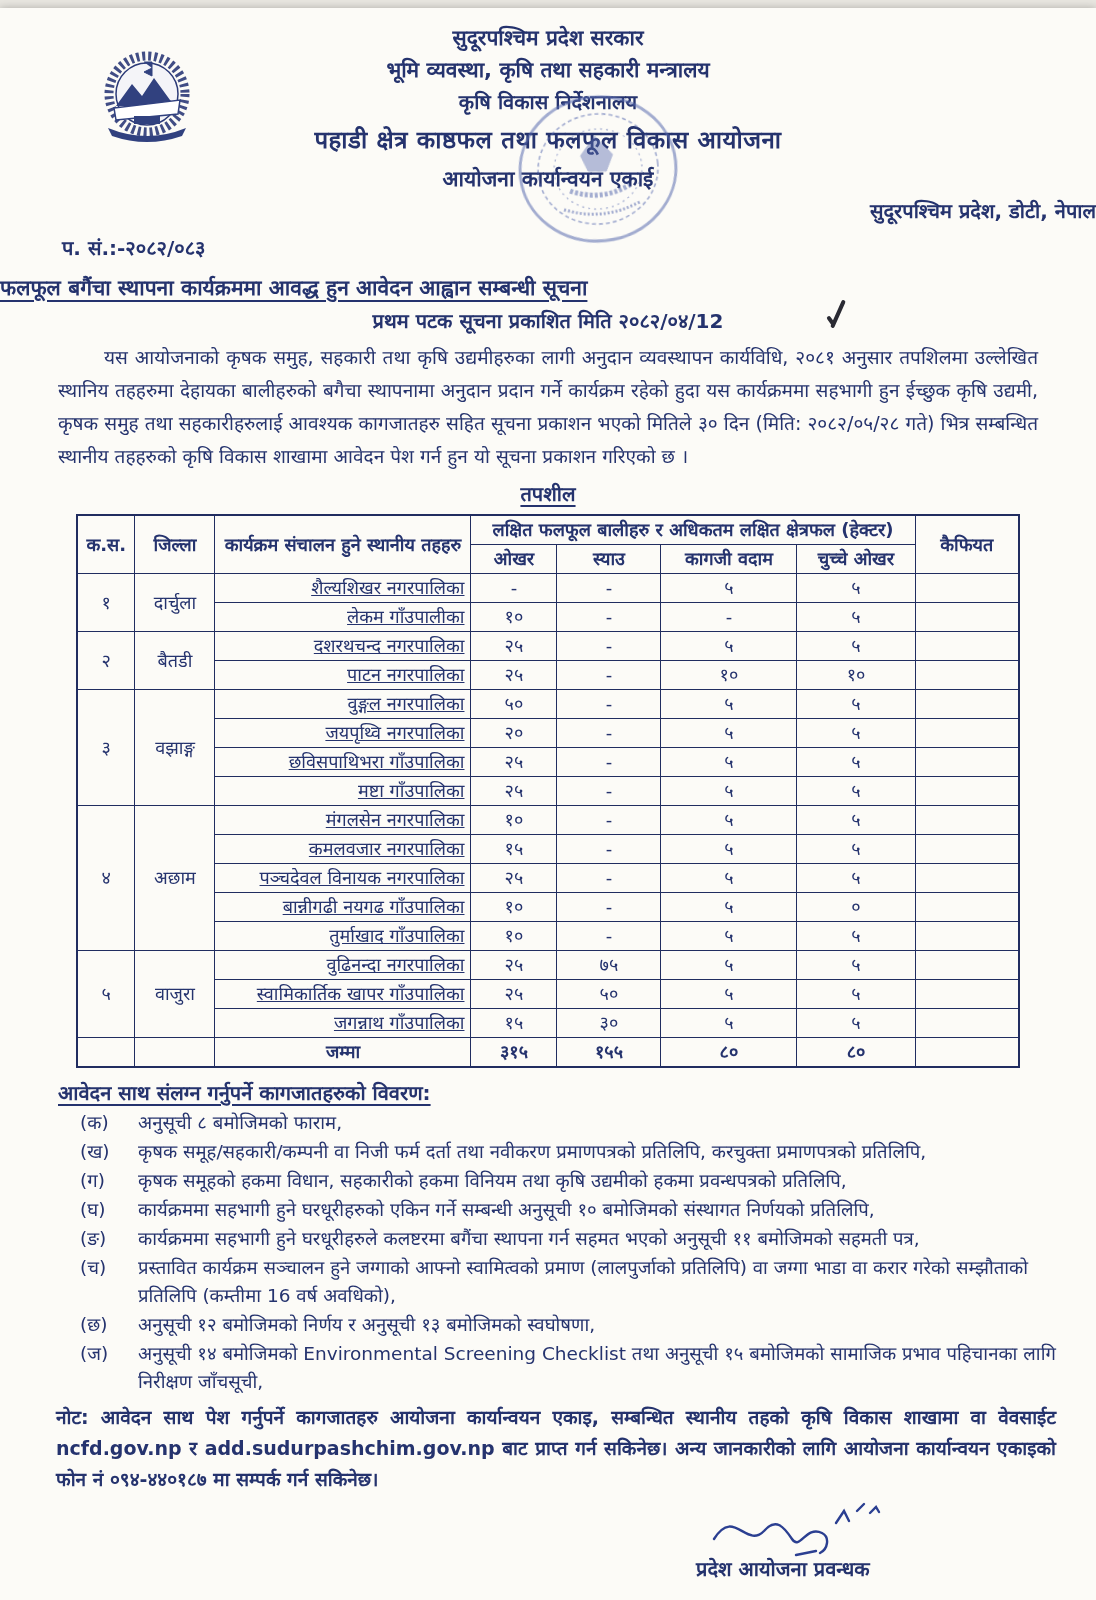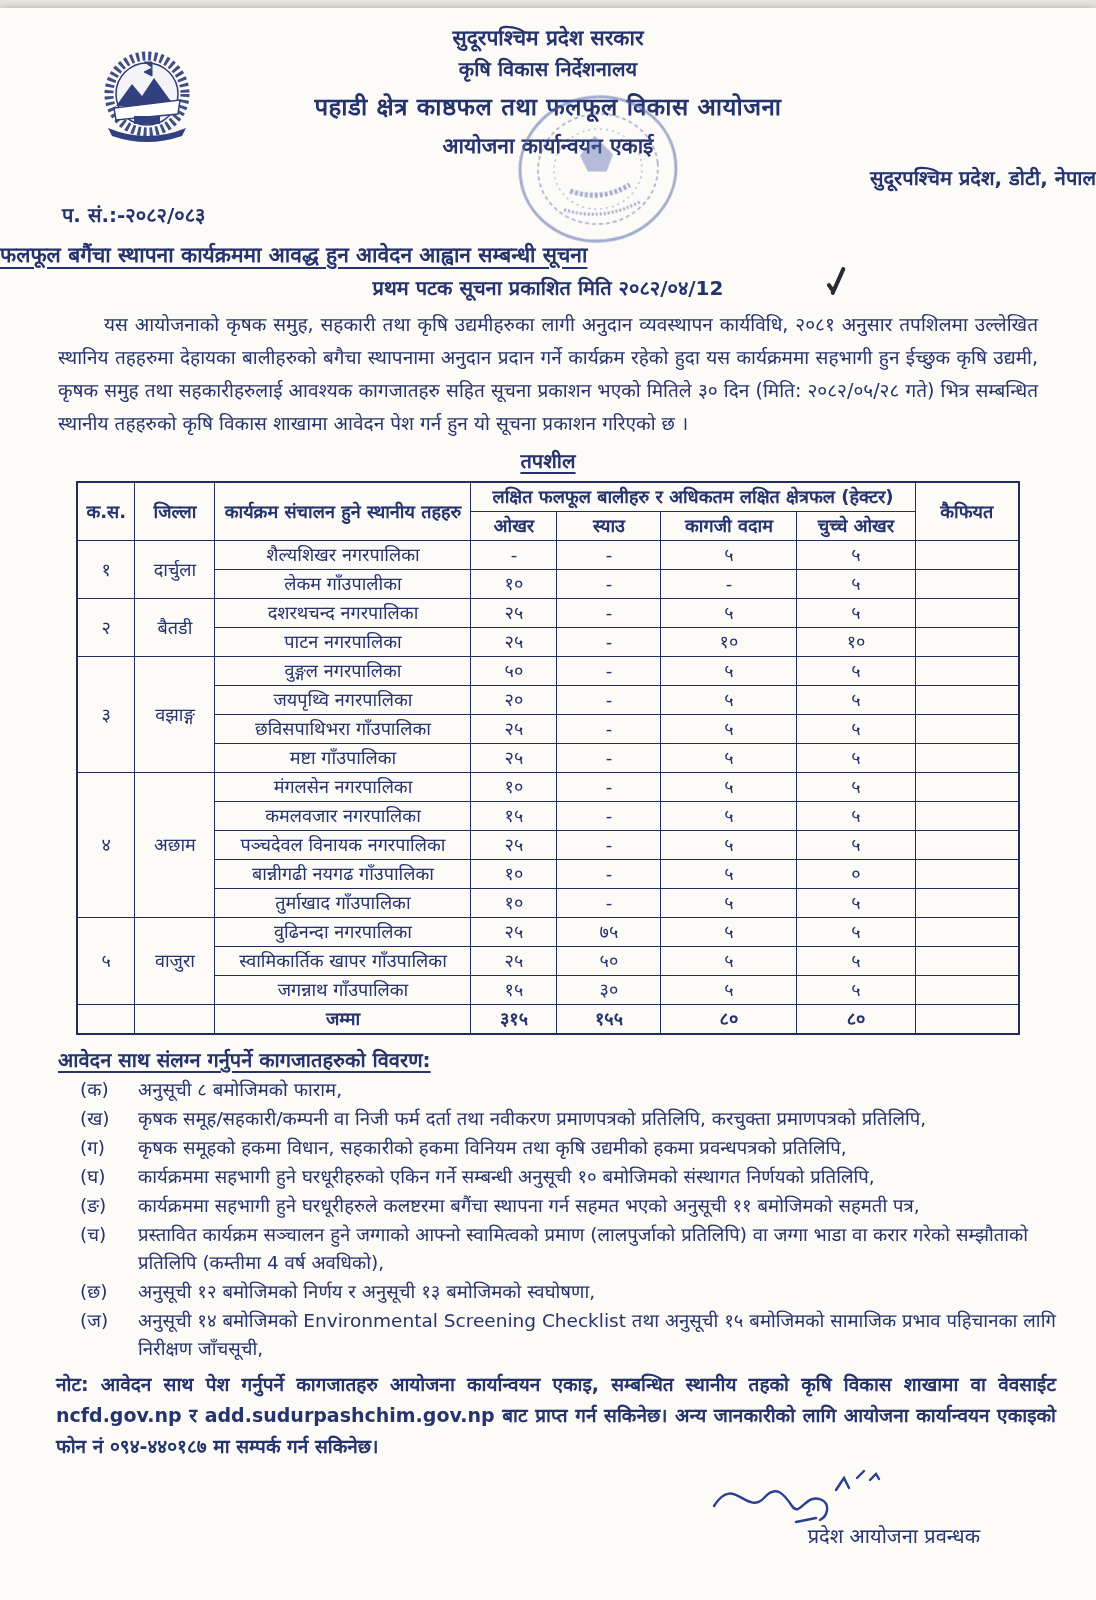--- a/index.html
+++ b/index.html
@@ -55,40 +55,40 @@
     font-size:18px; table-layout:fixed;
   }
   table.alloc th, table.alloc td{
     border:1.6px solid #212d60; padding:2px 6px; line-height:24px;
     overflow:hidden; white-space:nowrap;
   }
   table.alloc thead th{ font-weight:bold; }
   table.alloc{ border:2.5px solid #212d60; }
   th.group-hd{ white-space:normal; line-height:26px; }
   td.c, th.c{ text-align:center; }
-  td.local{ text-align:center; padding-left:10px; }
+  td.local{ text-align:right; padding-left:10px;text-decoration:underline; }
   tr.total td{ font-weight:bold; }
   
   .docs-heading{
     margin:10px 0 0 58px; font-size:20px; font-weight:bold;
     text-decoration:underline; text-underline-offset:4px; line-height:30px;
   }
   .doc-item{ display:flex; margin:1px 40px 0 80px; font-size:18.5px; line-height:28px; }
   .doc-label{ width:58px; flex:0 0 58px; }
   .doc-text{ flex:1; text-align:left; }
   .note{
     margin:6px 40px 0 56px; font-size:19px; font-weight:bold; line-height:31px;
     text-align:justify;
   }
   
   .sig-block{ position:relative; height:220px; }
   .sig-svg{ position:absolute; left:700px; top:2px; }
   .sig-typed{
-    position:absolute; left:660px; top:60px; width:320px; text-align:right;
-    font-size:20px; font-weight:normal;
+    position:absolute; left:696px; top:60px; width:320px; text-align:left;
+    font-size:20px; font-weight:bold;
   }
 </style>
 </head>
 <body>
 
 <div class="page">
 
   <svg class="emblem" width="106" height="100" viewBox="0 0 106 100">
     <g fill="none" stroke="#2c3a78">
       <circle cx="53" cy="44" r="38" stroke-width="9" stroke-dasharray="3 3" opacity=".9"></circle>
@@ -107,20 +107,21 @@
       <ellipse cx="100" cy="85" rx="60" ry="55" stroke-width="1.6" stroke-dasharray="4 3"></ellipse>
       <ellipse cx="100" cy="85" rx="44" ry="40" stroke-width="1.2" stroke-dasharray="2 4"></ellipse>
       <path d="M84 70 L100 52 L116 72 L108 88 L90 86 Z" fill="#5a6cb0" opacity=".8"></path>
       <path d="M70 104 q30 14 60 0" stroke-width="5" stroke-dasharray="3 2"></path>
       <path d="M62 122 q38 16 76 0" stroke-width="3" stroke-dasharray="2 2"></path>
     </g>
   </svg>
 
   <div class="letterhead">
     <div class="lh1">सुदूरपश्चिम प्रदेश सरकार</div>
+    <div class="lh2">भूमि व्यवस्था, कृषि तथा सहकारी मन्त्रालय</div>
     <div class="lh3">कृषि विकास निर्देशनालय</div>
     <div class="lh4">पहाडी क्षेत्र काष्ठफल तथा फलफूल विकास आयोजना</div>
     <div class="lh5">आयोजना कार्यान्वयन एकाई</div>
     <div class="lh6">सुदूरपश्चिम प्रदेश, डोटी, नेपाल</div>
   </div>
 
   <div class="refno">प. सं.:-२०८२/०८३</div>
 
   <div class="notice-title">फलफूल बगैंचा स्थापना कार्यक्रममा आवद्ध हुन आवेदन आह्वान सम्बन्धी सूचना</div>
   <div class="published">
@@ -326,21 +327,21 @@
       <div class="doc-item">
         <span class="doc-label">(घ)</span>
         <span class="doc-text">कार्यक्रममा सहभागी हुने घरधूरीहरुको एकिन गर्ने सम्बन्धी अनुसूची १० बमोजिमको संस्थागत निर्णयको प्रतिलिपि,</span>
       </div>
       <div class="doc-item">
         <span class="doc-label">(ङ)</span>
         <span class="doc-text">कार्यक्रममा सहभागी हुने घरधूरीहरुले कलष्टरमा बगैंचा स्थापना गर्न सहमत भएको अनुसूची ११ बमोजिमको सहमती पत्र,</span>
       </div>
       <div class="doc-item">
         <span class="doc-label">(च)</span>
-        <span class="doc-text">प्रस्तावित कार्यक्रम सञ्चालन हुने जग्गाको आफ्नो स्वामित्वको प्रमाण (लालपुर्जाको प्रतिलिपि) वा जग्गा भाडा वा करार गरेको सम्झौताको प्रतिलिपि (कम्तीमा 4 वर्ष अवधिको),</span>
+        <span class="doc-text">प्रस्तावित कार्यक्रम सञ्चालन हुने जग्गाको आफ्नो स्वामित्वको प्रमाण (लालपुर्जाको प्रतिलिपि) वा जग्गा भाडा वा करार गरेको सम्झौताको प्रतिलिपि (कम्तीमा 16 वर्ष अवधिको),</span>
       </div>
       <div class="doc-item">
         <span class="doc-label">(छ)</span>
         <span class="doc-text">अनुसूची १२ बमोजिमको निर्णय र अनुसूची १३ बमोजिमको स्वघोषणा,</span>
       </div>
       <div class="doc-item">
         <span class="doc-label">(ज)</span>
         <span class="doc-text">अनुसूची १४ बमोजिमको Environmental Screening Checklist तथा अनुसूची १५ बमोजिमको सामाजिक प्रभाव पहिचानका लागि निरीक्षण जाँचसूची,</span>
       </div>
     </div>

